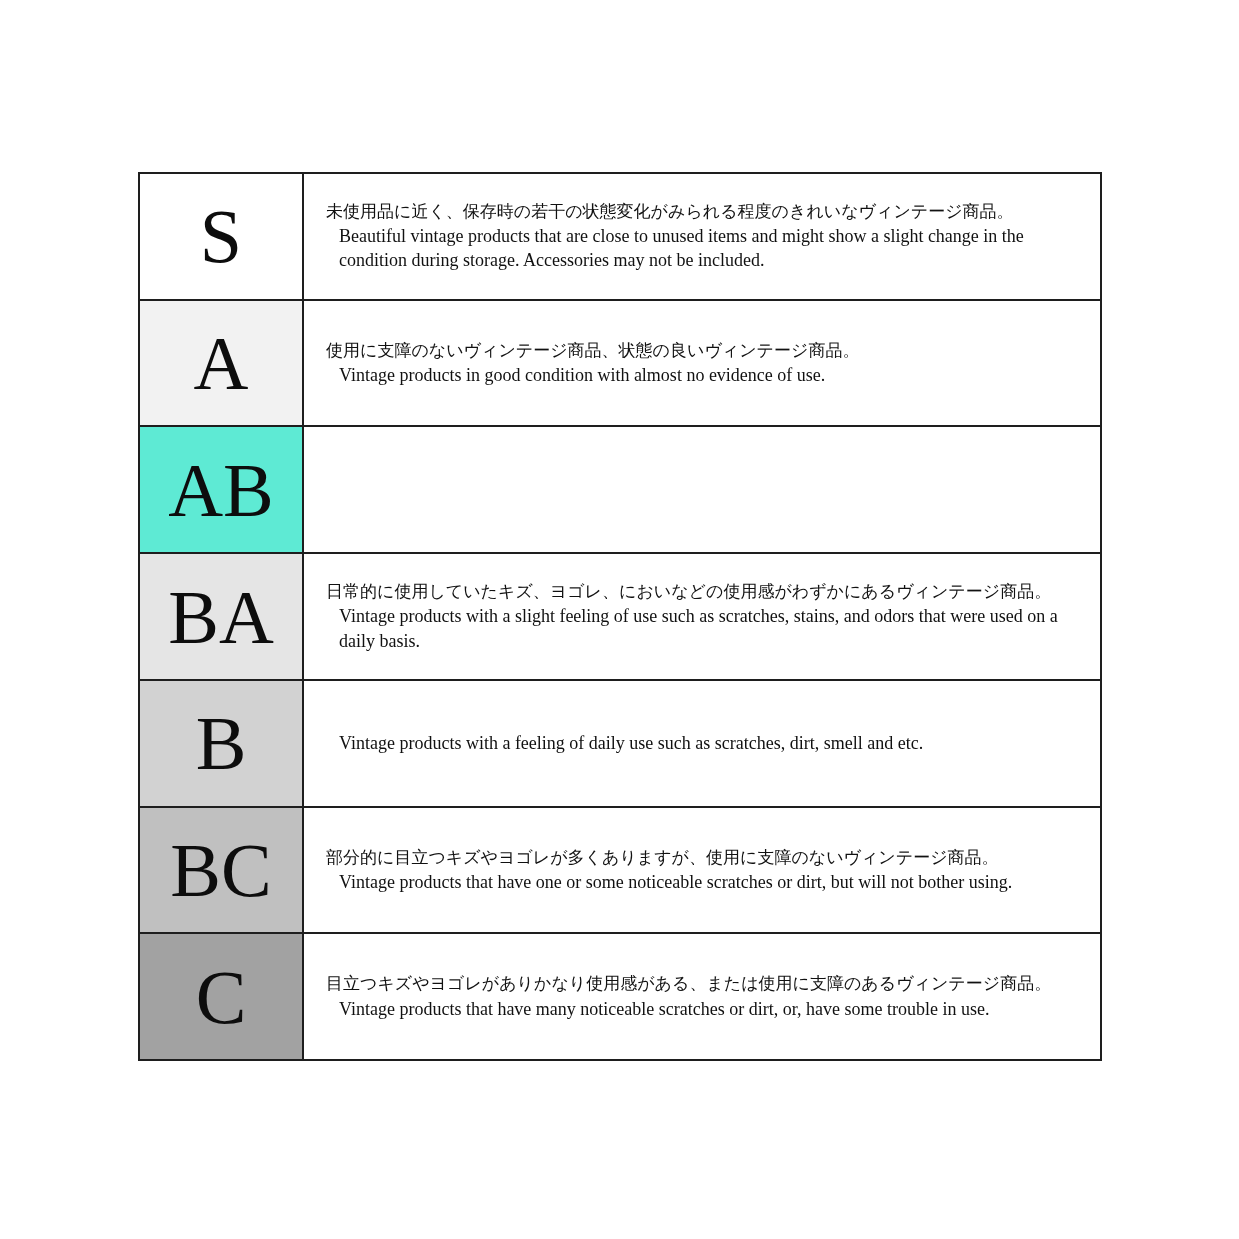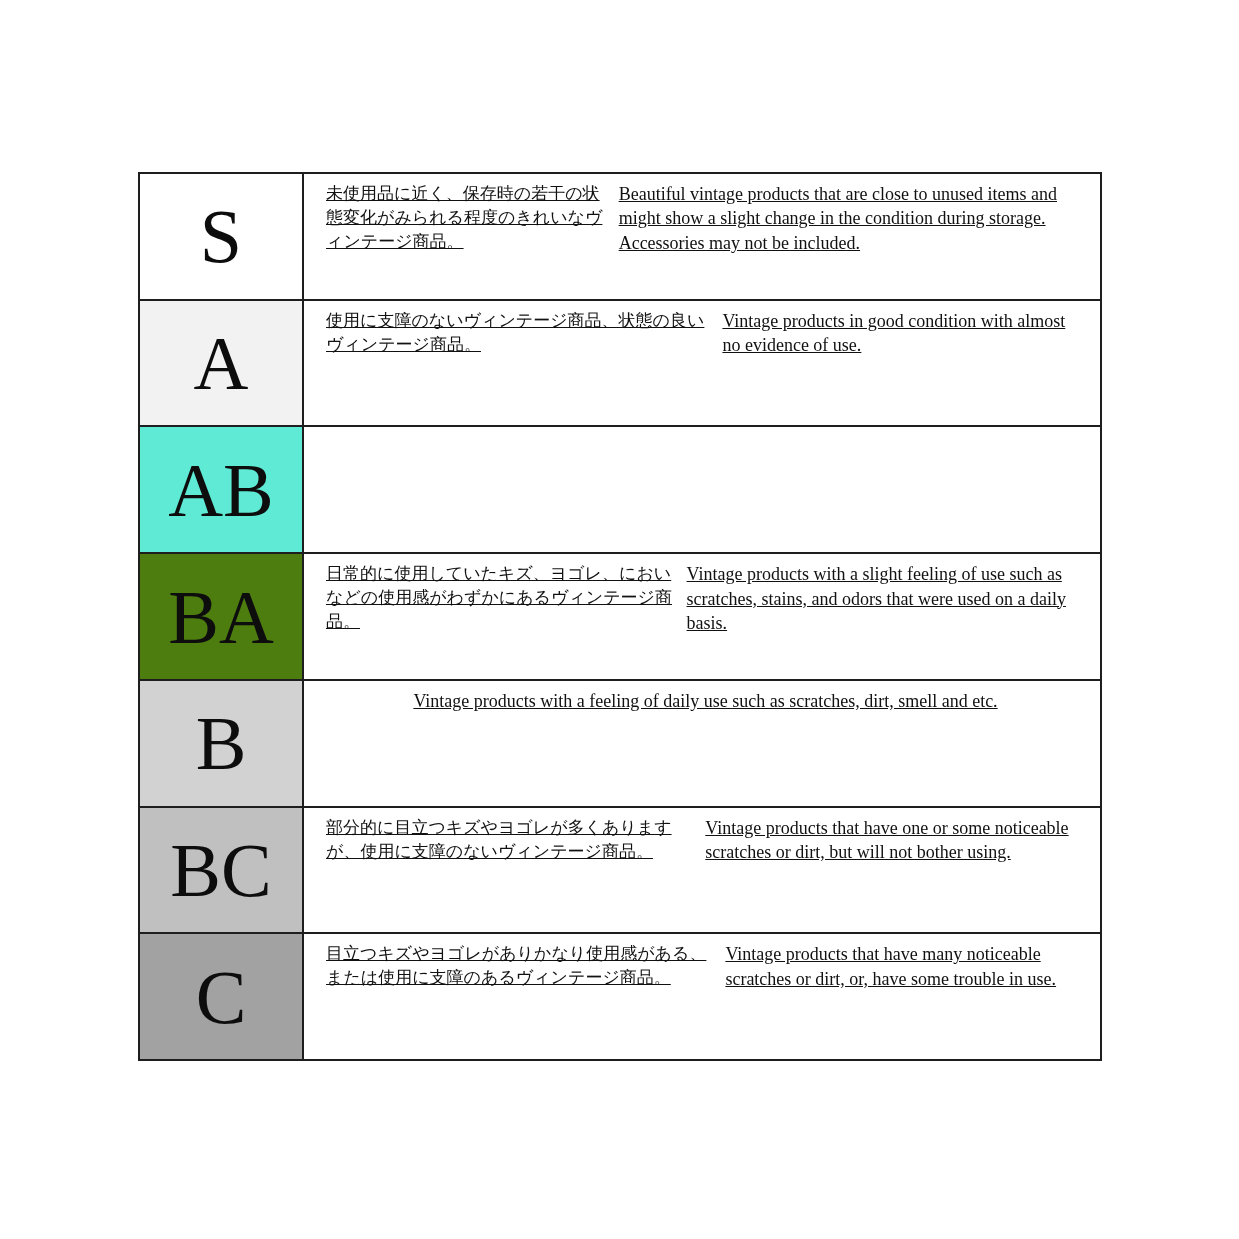--- a/index.html
+++ b/index.html
@@ -49,24 +49,23 @@
     font-family: "Liberation Serif", serif;
     font-size: 76px;
     line-height: 1;
     color: #0d0d0d;
     letter-spacing: 0px;
   }
   .desc-cell {
     flex: 1 1 auto;
     box-sizing: border-box;
     display: flex;
-    flex-direction: row;
+    flex-direction: column;
     justify-content: center;
     padding: 8px 28px 8px 22px;
-    text-decoration: underline;
   }
   .jp-text {
     font-family: "Liberation Serif", serif;
     font-size: 17px;
     line-height: 1.42;
     color: #111111;
   }
   .en-text {
     font-family: "Liberation Serif", serif;
     font-size: 18px;
@@ -101,21 +100,21 @@
       </div>
     </div>
 
     <div class="row">
       <div class="grade-cell" style="background: #5eead4;">
         <span class="grade-letter">AB</span>
       </div>
     </div>
 
     <div class="row">
-      <div class="grade-cell" style="background: #4d7c0f;">
+      <div class="grade-cell" style="background: #e5e5e5;">
         <span class="grade-letter">BA</span>
       </div>
       <div class="desc-cell">
         <div class="jp-text">日常的に使用していたキズ、ヨゴレ、においなどの使用感がわずかにあるヴィンテージ商品。</div>
         <div class="en-text">Vintage products with a slight feeling of use such as scratches, stains, and odors that were used on a daily basis.</div>
       </div>
     </div>
 
     <div class="row">
       <div class="grade-cell" style="background: rgb(210, 210, 210);">

